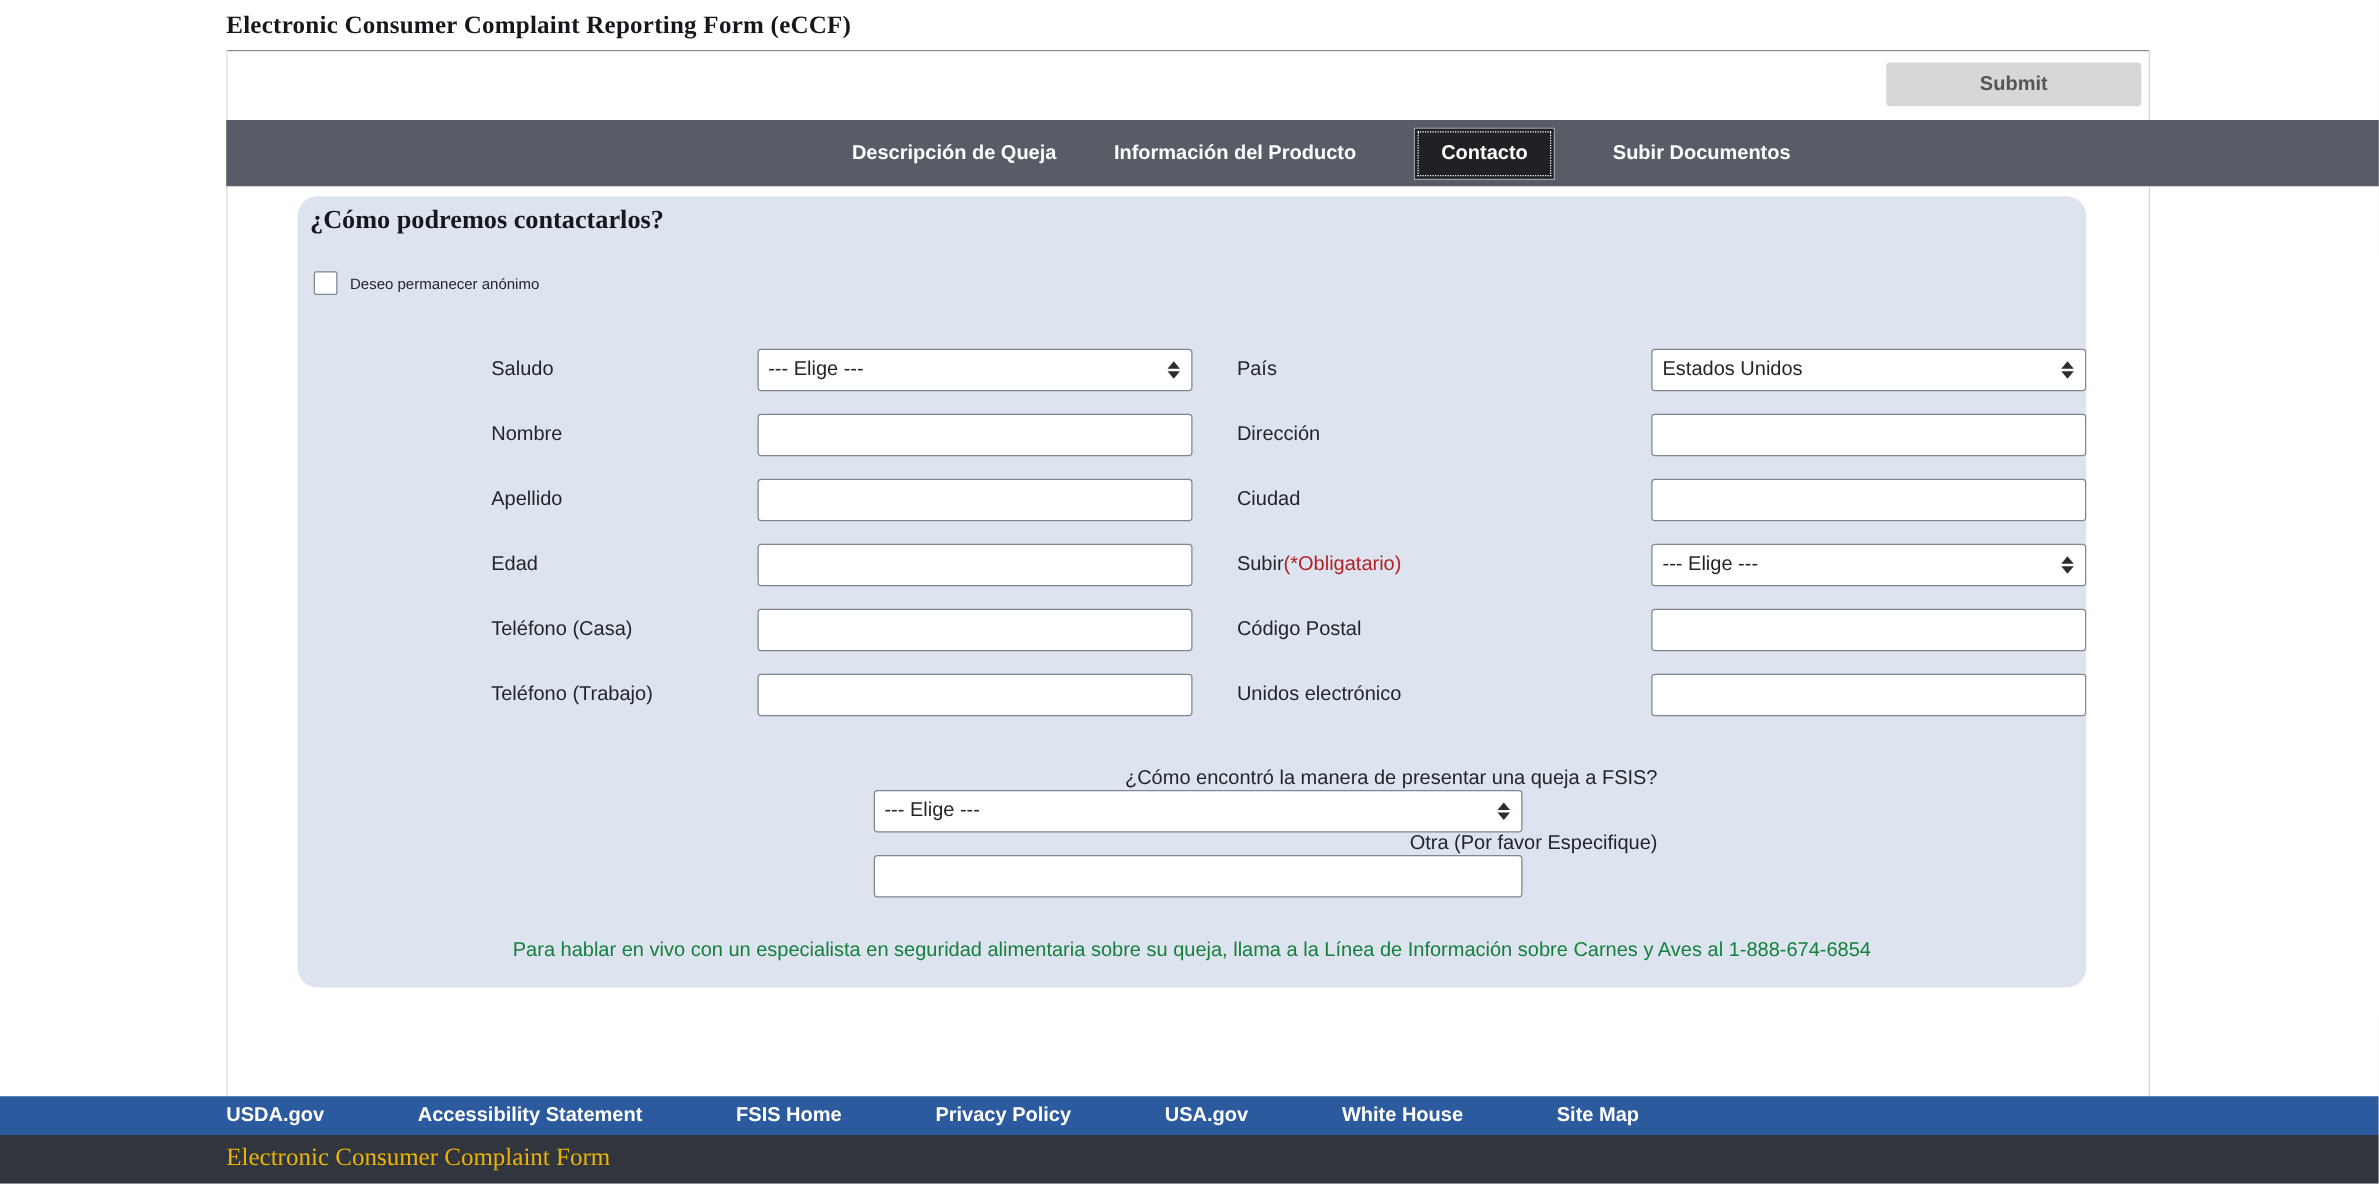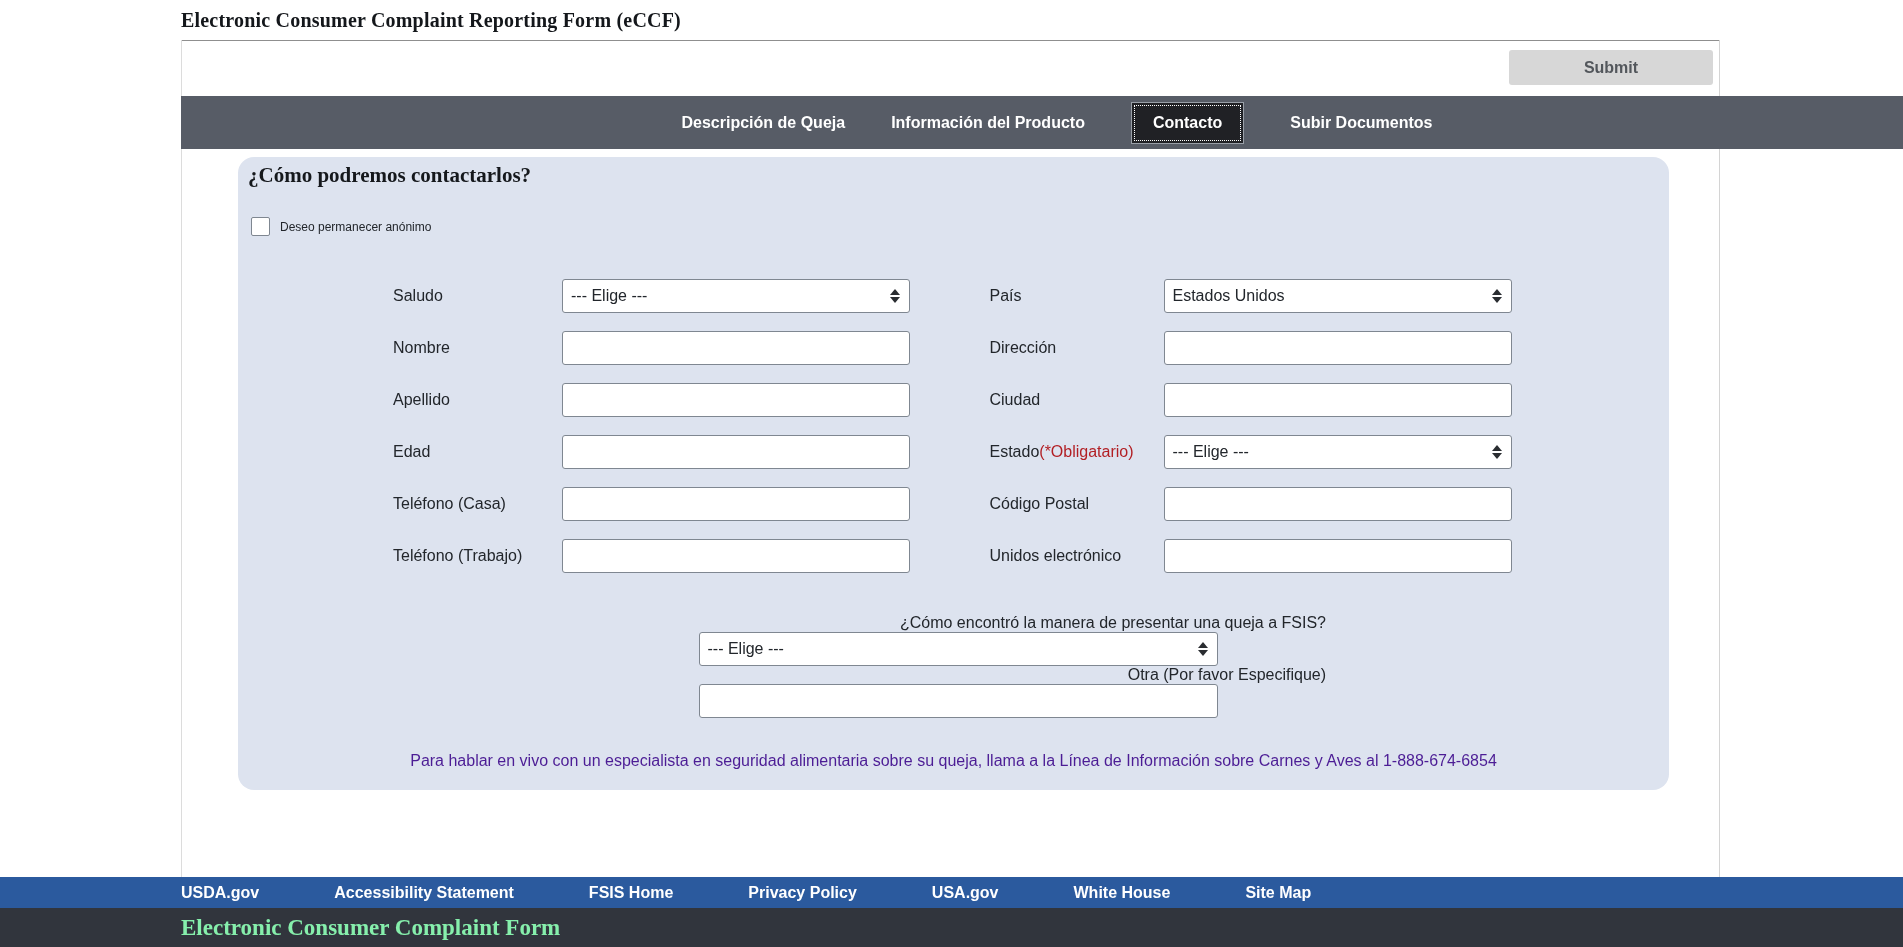--- a/index.html
+++ b/index.html
@@ -59,21 +59,21 @@
   .anon-row input[type="checkbox"] {
     appearance:none; -webkit-appearance:none; width:19px; height:19px; margin:0;
     background:#ffffff; border:1px solid #7f8791; border-radius:2px; cursor:pointer;
   }
   .anon-label { font-size:12px; color:#22262b; }
 
   .form-grid {
     position:absolute; left:0; top:113px; width:100%;
     display:grid; grid-template-columns:1fr 1fr; grid-auto-rows:52px;
   }
-  .cell { display:flex; align-items:center; }
+  .cell { display:flex; align-items:center;justify-content:space-between; }
   .cell.left  { padding-left:155px; }
   .cell.right { padding-left:36px; }
   .flabel { font-size:16px; color:#22262b; flex:none; }
   .cell.left  .flabel { width:169px; }
   .cell.right .flabel { width:174px; }
   .req { color:#b21f24; }
 
   .tinput {
     width:348px; height:34px; background:#ffffff;
     border:1px solid #7f8791; border-radius:3px;
@@ -94,40 +94,40 @@
   .updown .dn { border-top:6px solid #2a2d31; }
 
   .bottom-rows { position:absolute; left:0; top:457px; width:100%; }
   .bottom-row { height:52px; display:flex; align-items:center;flex-direction:column; }
   .blabel { width:745px; text-align:right; font-size:16px; color:#22262b; flex:none; }
   .bottom-row .ctrl { margin-left:9px; }
   .wide { width:519px; }
 
   .hotline {
     position:absolute; left:0; top:595px; width:100%;
-    text-align:center; font-size:16px; color:#4c1d95;
+    text-align:center; font-size:16px; color:#15803d;
   }
 
   .footer-links {
     position:absolute; left:0; top:877px; width:1903px; height:31px;
     background:#2b5a9e;
   }
   .footer-links-inner {
     height:100%; padding-left:181px; display:flex; align-items:center; gap:75px;
   }
   .flink { color:#ffffff; font-weight:700; font-size:16px; text-decoration:none;
     cursor:pointer; white-space:nowrap; }
 
   .footer-brand {
     position:absolute; left:0; top:908px; width:1903px; height:39px;
     background:#31353d;
   }
   .brand-text {
-    margin:0; padding:7px 0 0 181px; color:#86efac;
-    font-family:"Liberation Serif", serif; font-weight:700; font-size:23px;
+    margin:0; padding:7px 0 0 181px; color:#eab308;
+    font-family:"Liberation Serif", serif; font-weight:400; font-size:20px;
   }
 </style>
 </head>
 <body>
 
 <h1 class="page-title">Electronic Consumer Complaint Reporting Form (eCCF)</h1>
 <div class="title-rule"></div>
 <div class="side-frame"></div>
 
 <button class="submit-btn">Submit</button>
@@ -190,21 +190,21 @@
       <label class="flabel">Ciudad</label>
       <input class="tinput" type="text" value="" style="">
     </div>
 
     <div class="cell left">
       <label class="flabel">Edad</label>
       <input class="tinput" type="text" value="" style="">
     </div>
 
     <div class="cell right">
-      <label class="flabel"><span>Estado</span><span class="req">(*Obligatario)</span></label>
+      <label class="flabel"><span>Subir</span><span class="req">(*Obligatario)</span></label>
       <div class="selectbox">
         <span class="selval">--- Elige ---</span>
         <span class="updown">
             <i class="up"></i>
             <i class="dn"></i>
           </span>
       </div>
     </div>
 
     <div class="cell left">

